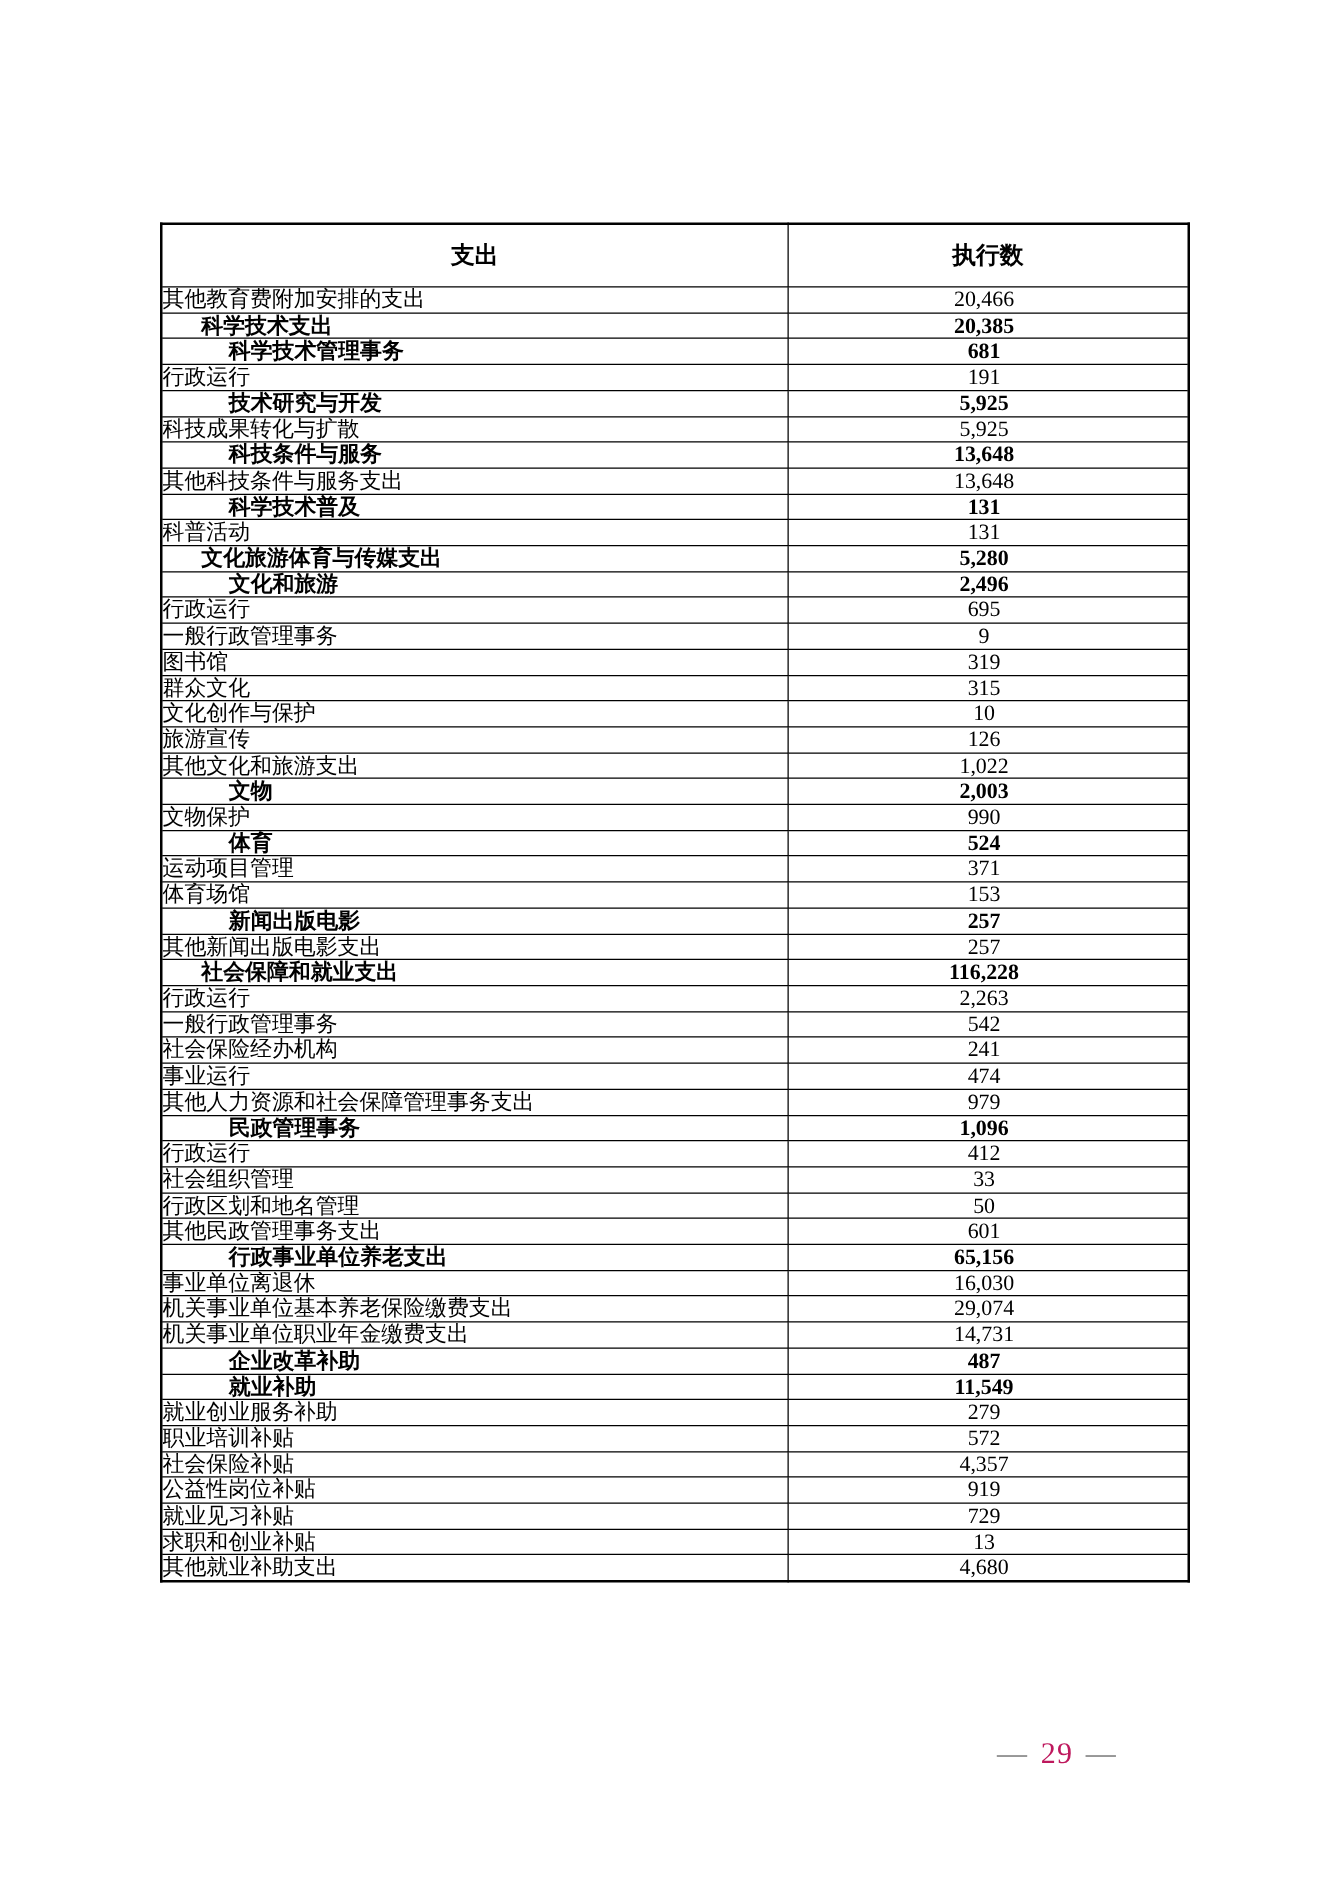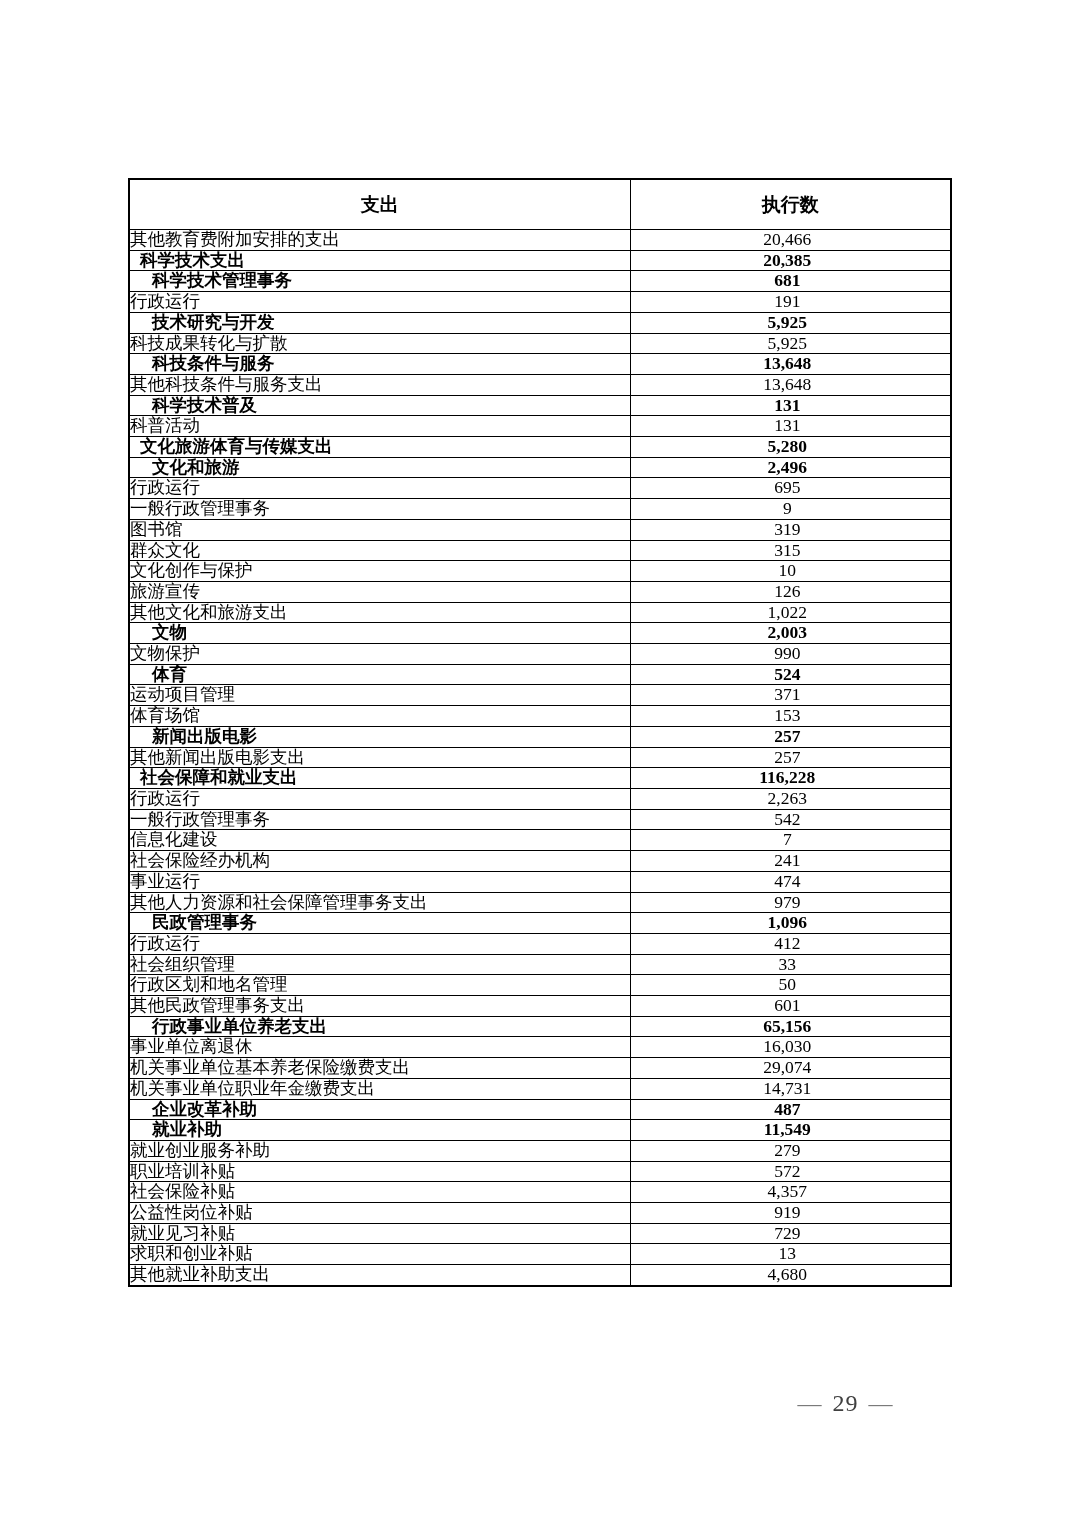--- a/index.html
+++ b/index.html
@@ -43,22 +43,22 @@
   .budget-table td {
     border: 1px solid #000000;
     height: 19.7px;
     font-size: 17.5px;
     padding: 0;
     line-height: 19.7px;
     white-space: nowrap;
     overflow: hidden;
     vertical-align: middle;
   }
-  .budget-table td.cell-label.lvl1 { padding-left: 10px; }
-  .budget-table td.cell-label.lvl2 { padding-left: 22px; }
+  .budget-table td.cell-label.lvl1 { padding-left: 31px; }
+  .budget-table td.cell-label.lvl2 { padding-left: 53px; }
   .budget-table td.cell-label.lvl3 { }
   .budget-table td.bold { font-weight: bold; }
   .budget-table td.cell-value {
     text-align: center;
     padding-right: 6px;
   }
 
   
   .page-footer {
     position: absolute;
@@ -68,21 +68,21 @@
     text-align: center;
     font-size: 24px;
     line-height: 30px;
     letter-spacing: 1px;
   }
   .page-footer .dash {
     color: #7a7a7a;
     padding: 0 10px;
   }
   .page-footer .num {
-    color: #404040;
+    color: #be185d;
   }
 </style>
 </head>
 <body>
 
 <table class="budget-table">
   <colgroup>
     <col class="col-label">
     <col class="col-value">
   </colgroup>
@@ -203,24 +203,20 @@
       </tr>
       <tr>
         <td class="cell-label lvl3">行政运行</td>
         <td class="cell-value">2,263</td>
       </tr>
       <tr>
         <td class="cell-label lvl3">一般行政管理事务</td>
         <td class="cell-value">542</td>
       </tr>
       <tr>
-        <td class="cell-label lvl3">信息化建设</td>
-        <td class="cell-value">7</td>
-      </tr>
-      <tr>
         <td class="cell-label lvl3">社会保险经办机构</td>
         <td class="cell-value">241</td>
       </tr>
       <tr>
         <td class="cell-label lvl3">事业运行</td>
         <td class="cell-value">474</td>
       </tr>
       <tr>
         <td class="cell-label lvl3">其他人力资源和社会保障管理事务支出</td>
         <td class="cell-value">979</td>

